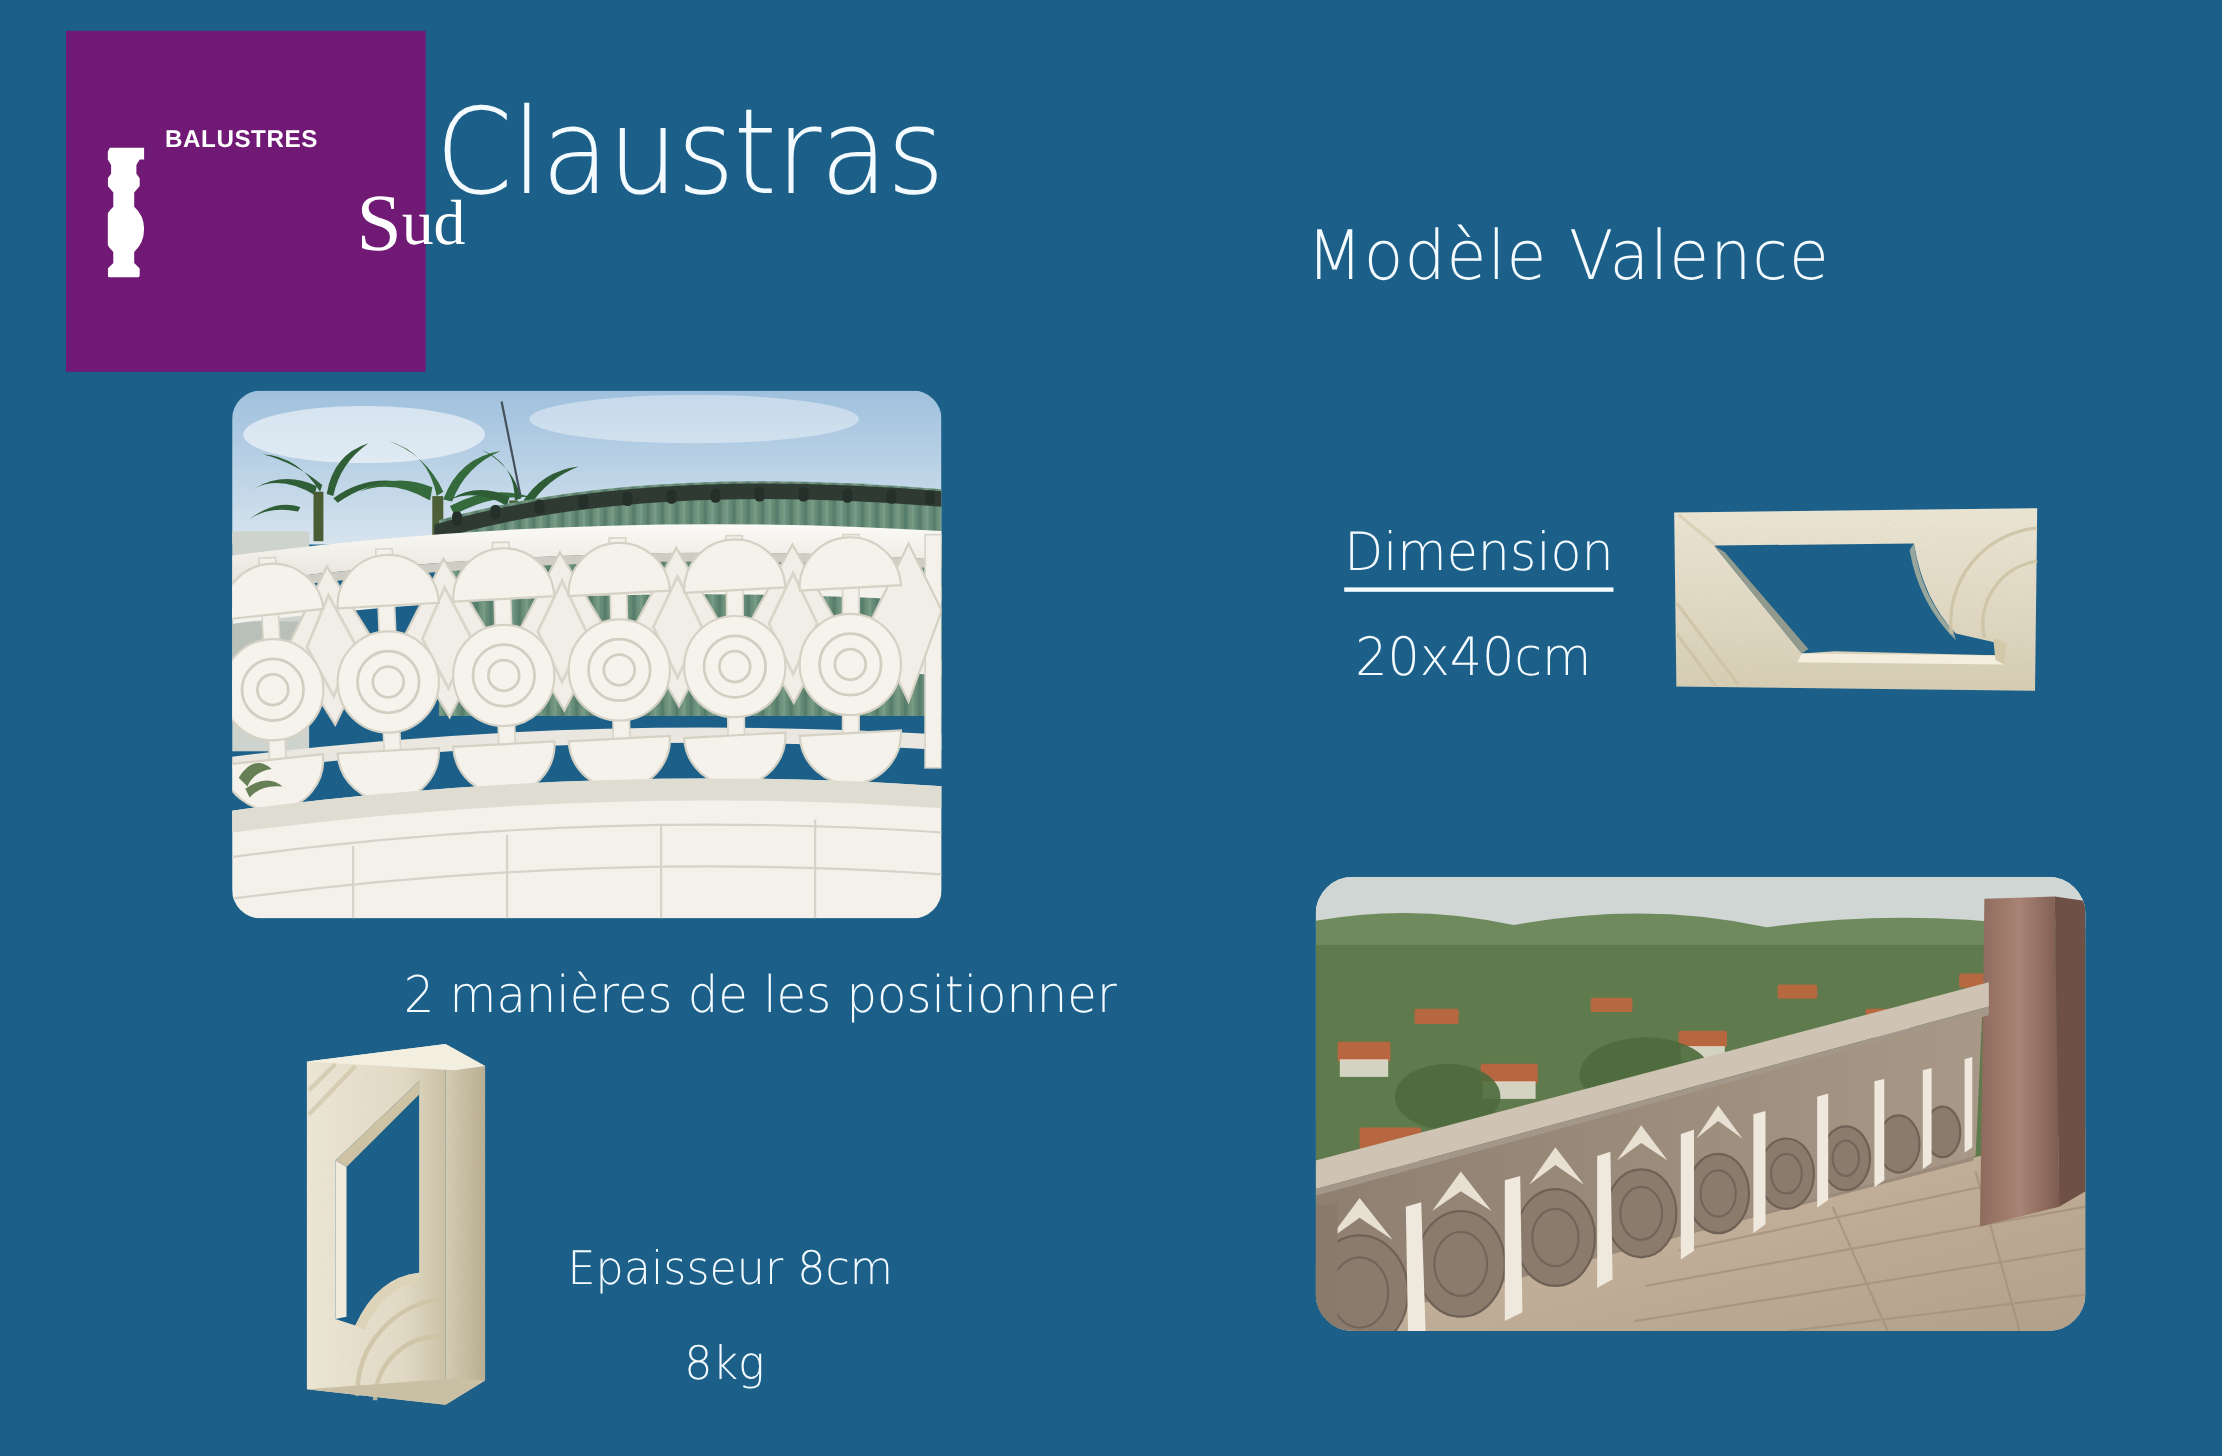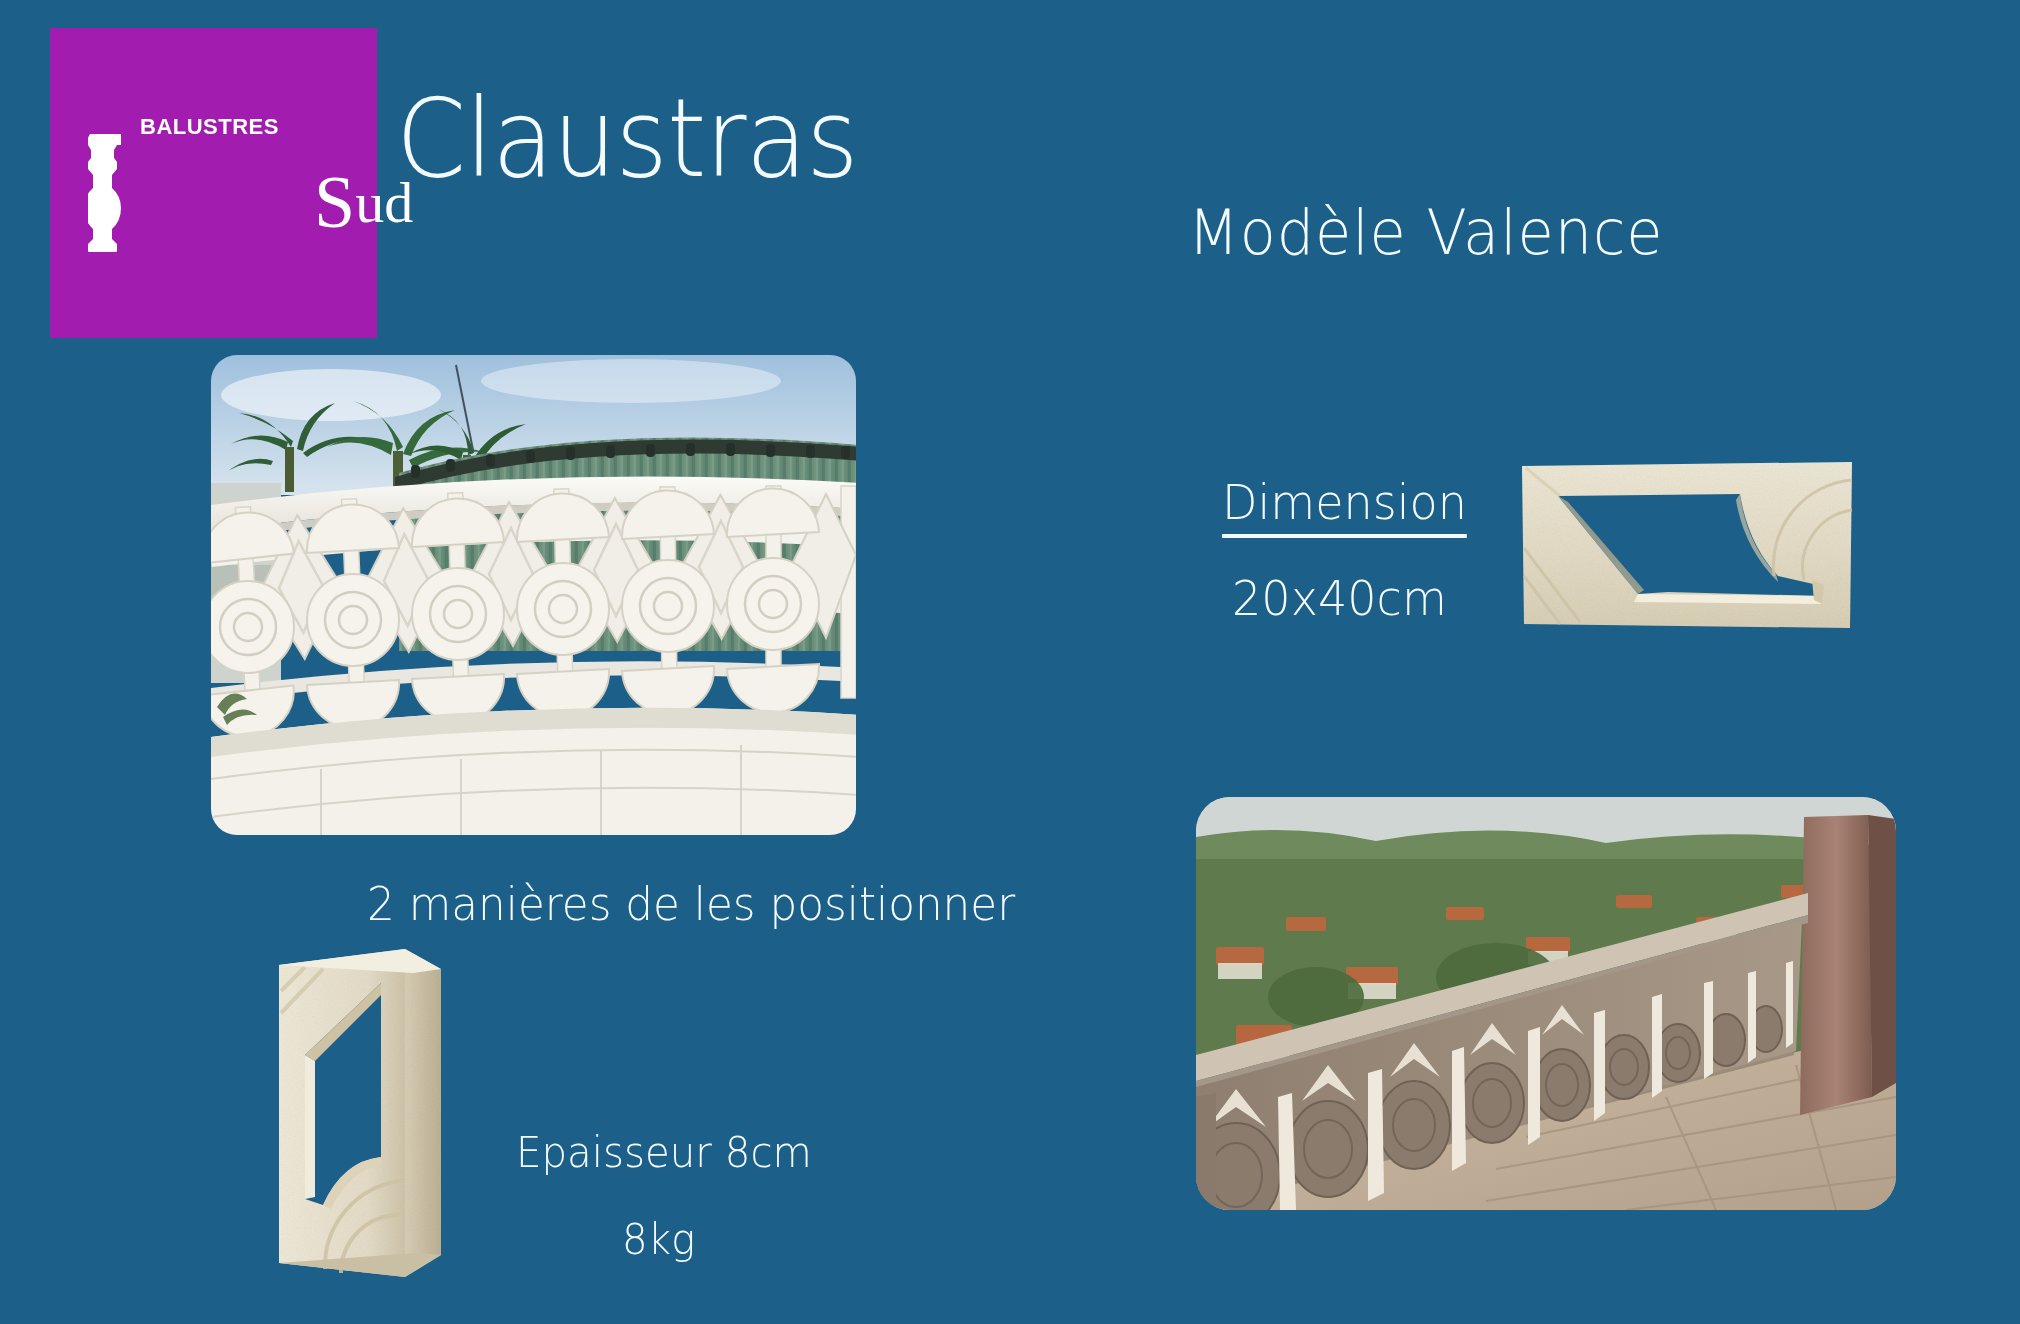--- a/index.html
+++ b/index.html
@@ -18,25 +18,25 @@
 
   .slide {
     position: absolute;
     inset: 0;
     background: #1c608a;
   }
 
   
   .logo-card {
     position: absolute;
-    left: 50px;
+    left: 60px;
     top: 28px;
     width: 327px;
     height: 310px;
-    background: #a21caf;
+    background: #701a75;
   }
   .logo-inner {
     position: absolute;
     left: 38px;
     top: 86px;
     width: 270px;
     height: 140px;
   }
   .balustre {
     position: absolute;

